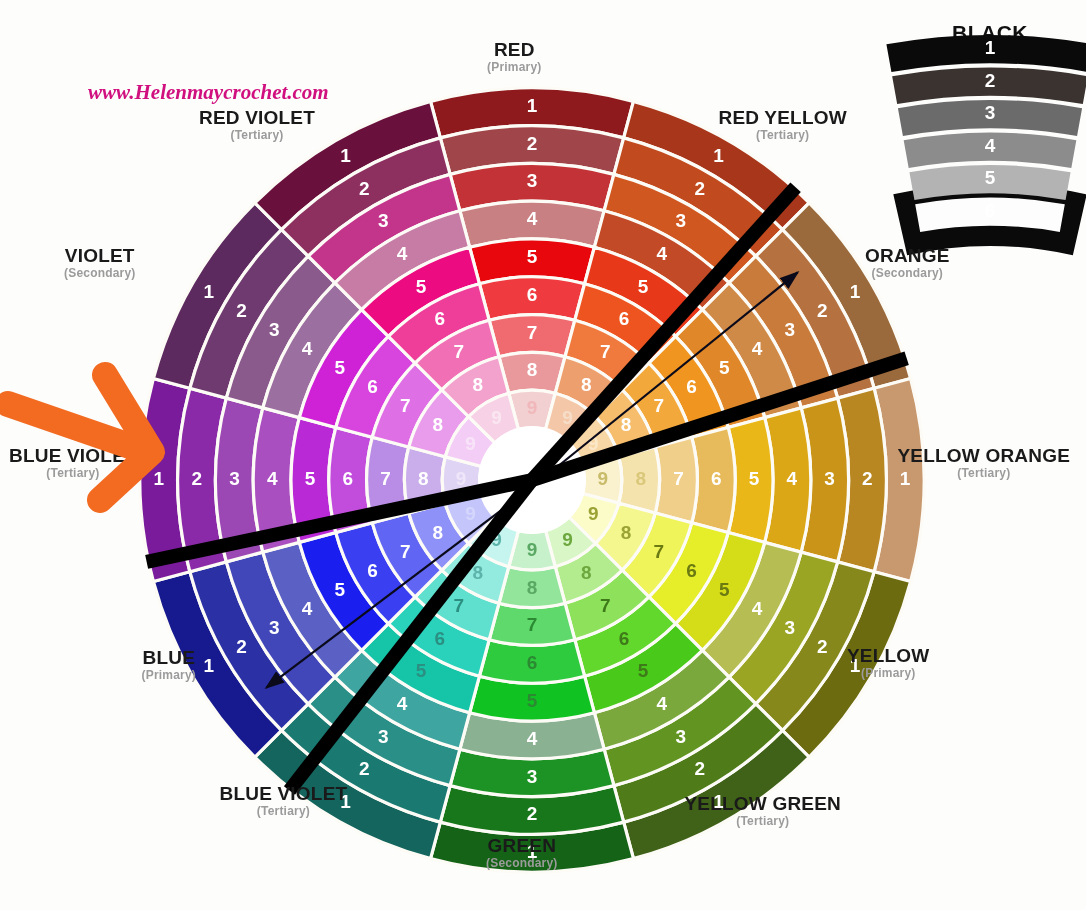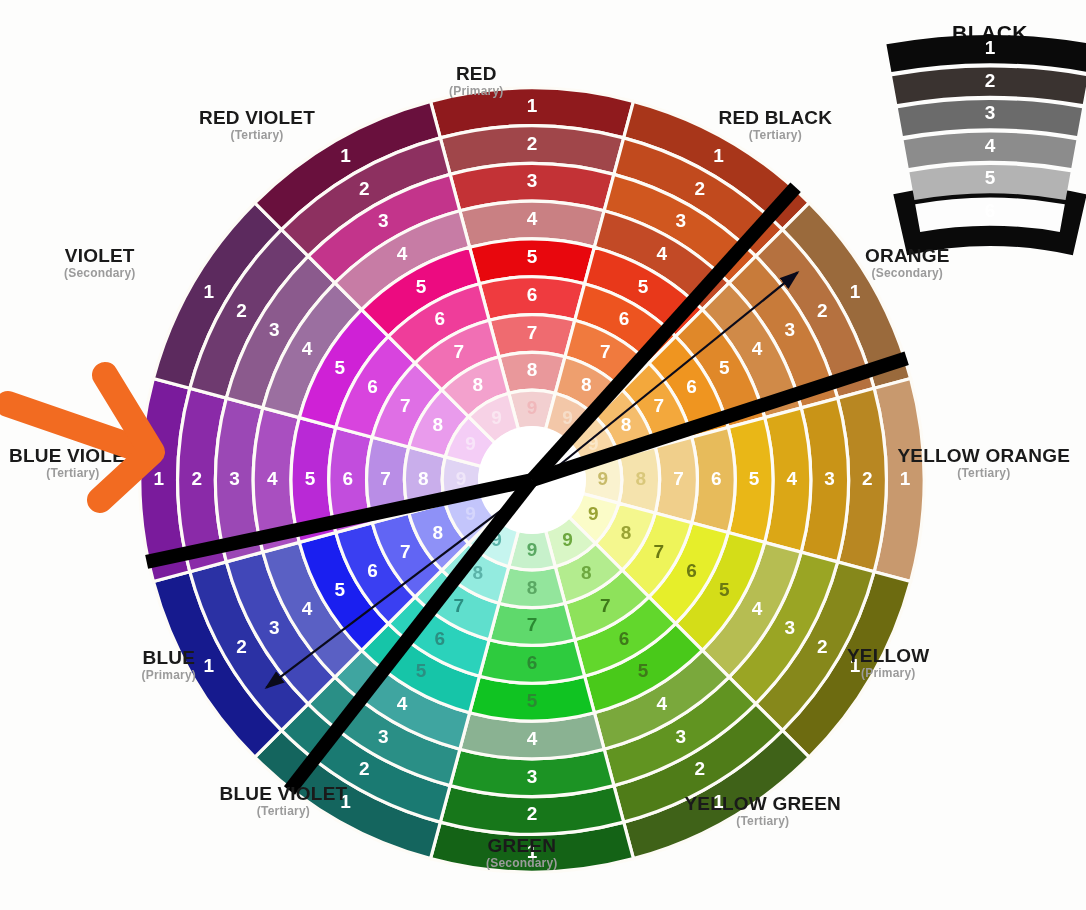--- a/index.html
+++ b/index.html
@@ -45,20 +45,21 @@
     text-anchor:middle;dominant-baseline:middle;
     font-family:"Liberation Sans", sans-serif;
     pointer-events:none;
   }
 </style>
 </head>
 <body>
 
 <div id="stage">
 
+  <div id="watermark">www.Helenmaycrochet.com</div>
 
   <div id="blacktitle">BLACK</div>
 
   <svg class="layer" id="black-scale-svg" viewBox="0 0 1086 910">
       <path d="M893.2940807891025 194.34730684562163 A436.5 436.5 0 0 1 1086.7059192108975 194.34730684562163 L1072.8591381096808 255.29414148971932 A374 374 0 0 0 907.1408618903192 255.29414148971932 Z" fill="#0a0a0a"></path>
       <g>
         <path d="M886.4054269130438 44.2455693379934 A585 585 0 0 1 1093.5945730869562 44.245569337993516 L1088.583074935912 72.09830504352306 A556.7 556.7 0 0 0 891.416925064088 72.09830504352294 Z" fill="#0a0a0a"></path>
         <text x="990" y="49.14999999999998" class="swnum" fill="#ffffff">1</text>
       </g>
       <g>
@@ -341,26 +342,26 @@
       </g>
       <g>
         <line x1="532" y1="480" x2="795.6106936811358" y2="187.2306645549258" stroke="#000000" stroke-width="14" stroke-linecap="butt"></line>
         <line x1="532" y1="480" x2="906.6782251596387" y2="358.2596648960457" stroke="#000000" stroke-width="14" stroke-linecap="butt"></line>
         <line x1="532" y1="480" x2="146.64897121490992" y2="561.9088897145645" stroke="#000000" stroke-width="14" stroke-linecap="butt"></line>
         <line x1="532" y1="480" x2="289.4540051807037" y2="790.4447164909042" stroke="#000000" stroke-width="14" stroke-linecap="butt"></line>
       </g>
     </svg>
 
   <div id="labels">
-      <div class="wlabel" style="left: 449px; top: 40px; margin-top: 24px;">
+      <div class="wlabel" style="left: 487px; top: 40px;">
         <div class="nm">RED</div>
         <div class="cat">(Primary)</div>
       </div>
       <div class="wlabel" style="left: 718.5px; top: 108px;">
-        <div class="nm">RED BLACK</div>
+        <div class="nm">RED YELLOW</div>
         <div class="cat">(Tertiary)</div>
       </div>
       <div class="wlabel" style="left: 865px; top: 246px;">
         <div class="nm">ORANGE</div>
         <div class="cat">(Secondary)</div>
       </div>
       <div class="wlabel" style="left: 897.5px; top: 446px;">
         <div class="nm">YELLOW ORANGE</div>
         <div class="cat">(Tertiary)</div>
       </div>

